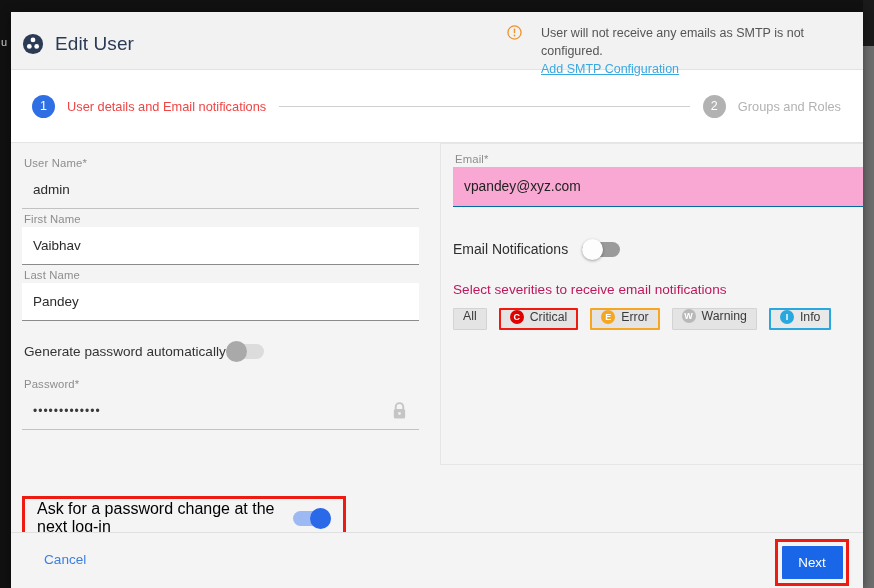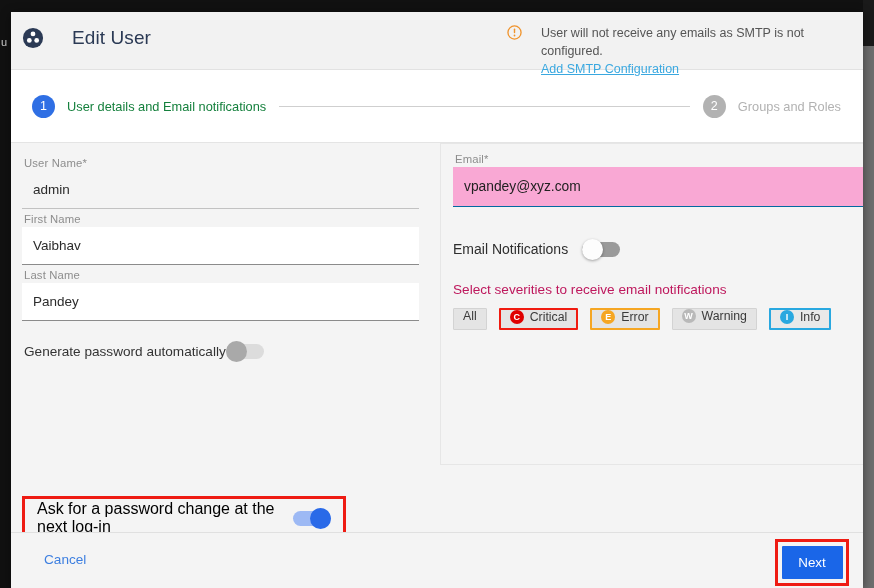--- a/index.html
+++ b/index.html
@@ -37,22 +37,22 @@
 
   
   .header {
     position: relative;
     height: 58px;
     background: #f2f2f2;
     border-bottom: 1px solid #e2e2e2;
     flex: 0 0 58px;
   }
   .header-title-wrap {
-    position: absolute; left: 11px; top: 15px;
-    display: flex; align-items: flex-end; gap: 28px;
+    position: absolute; left: 11px; top: 21px;
+    display: flex; align-items: flex-end; gap: 11px;
   }
   .app-icon { width: 22px; height: 22px; display: block; }
   .header-title {
     font-size: 19px; color: #2b3a55; letter-spacing: .1px;
   }
   .warn-block {
     position: absolute; left: 496px; top: 11px;
     display: flex; gap: 19px; align-items: flex-start;
   }
   .warn-icon { width: 15px; height: 15px; margin-top: 2px; flex: 0 0 15px; }
@@ -72,21 +72,21 @@
     padding: 0 22px 0 21px;
   }
   .step { display: flex; align-items: center; gap: 12px; }
   .step-num {
     width: 23px; height: 23px; border-radius: 50%;
     display: flex; align-items: center; justify-content: center;
     font-size: 12.5px; color: #fff;
   }
   .step-num.active { background: #2f6fe4; }
   .step-num.inactive { background: #b2b2b2; }
-  .step-label { font-size: 12.8px; color: #15803d; white-space: nowrap; }
+  .step-label { font-size: 12.8px; color: #ef4444; white-space: nowrap; }
   .step-label.inactive { color: #b2b2b2; }
   .step-line { flex: 1 1 auto; height: 1px; background: #cfcfcf; margin: 0 13px; }
 
   
   .body {
     flex: 1 1 auto; position: relative;
     background: #f4f4f4;
     display: flex;
   }
   .col-left  { width: 429px; position: relative; padding: 14px 21px 0 11px; }
@@ -277,20 +277,33 @@
         </div>
 
         <div class="toggle-row" style="margin-top:23px; margin-left:2px;">
           <span class="tr-label">Generate password automatically</span>
           <span class="switch off-grey">
             <span class="track"></span>
             <span class="knob"></span>
           </span>
         </div>
 
+        <div class="field" style="margin-top:19px;">
+          <div class="field-label">Password*</div>
+          <div class="field-input plain pw">
+            <span class="pw-dots">•••••••••••••</span>
+            <span class="lock-icon">
+              <svg viewBox="0 0 18 20" width="17" height="19">
+                <path d="M5 8.6V6.2a4 4 0 0 1 8 0v2.4" fill="none" stroke="#bdbdbd" stroke-width="2"></path>
+                <rect x="3" y="8.4" width="12" height="10" rx="1.6" fill="#bdbdbd"></rect>
+                <circle cx="9" cy="13.2" r="1.5" fill="#efefef"></circle>
+              </svg>
+            </span>
+          </div>
+        </div>
 
         <div class="hl-box">
           <span class="tr-label">Ask for a password change at the next log-in</span>
           <span class="switch on-blue">
             <span class="track"></span>
             <span class="knob"></span>
           </span>
         </div>
       </div>
 

